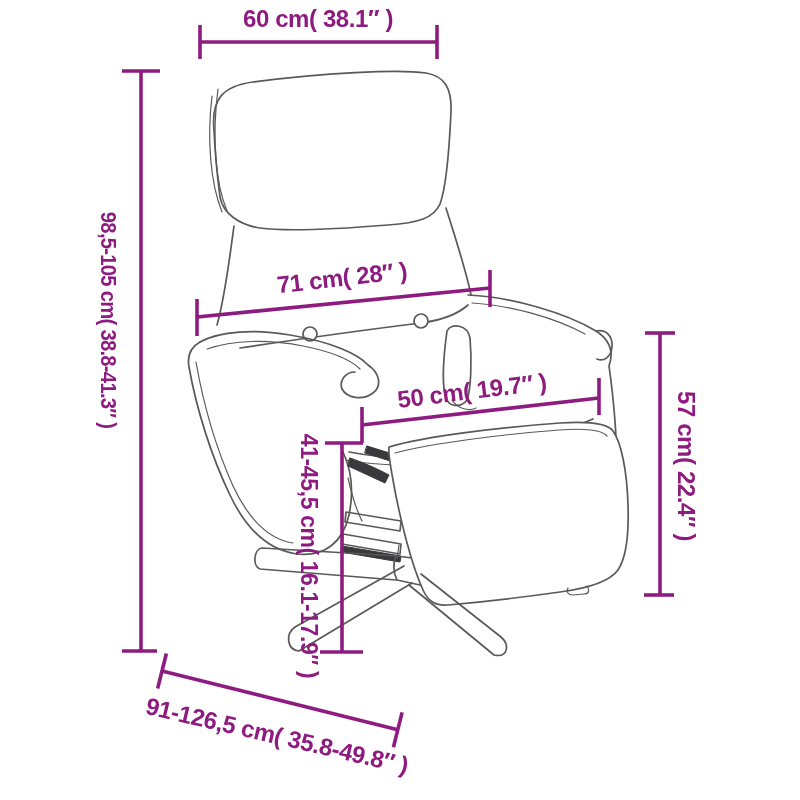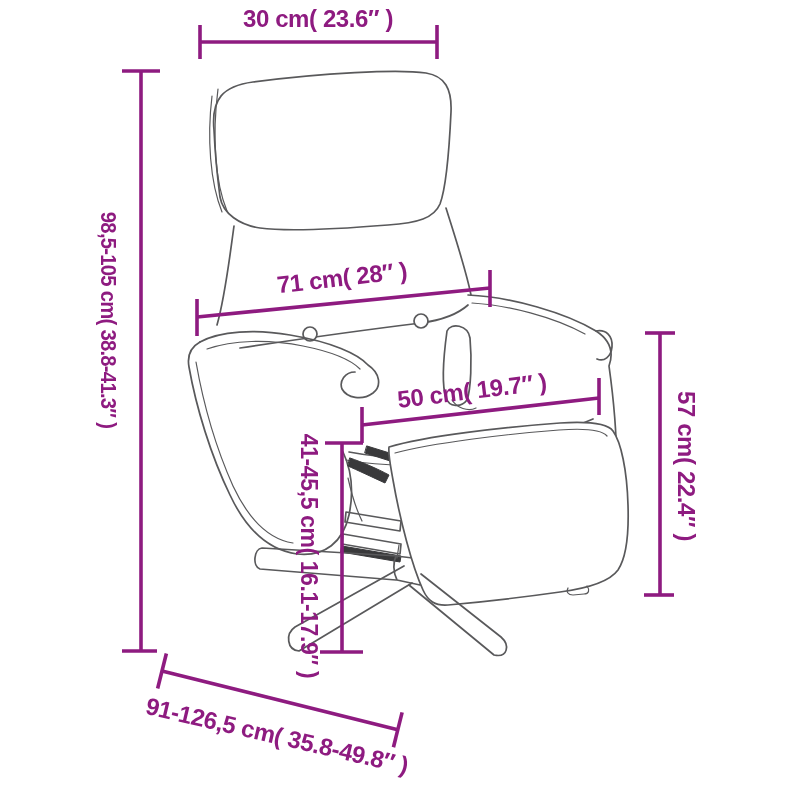--- a/index.html
+++ b/index.html
@@ -156,21 +156,21 @@
       <line x1="320" y1="652" x2="363" y2="652"></line>
     </g>
 
     <g class="dims" transform="rotate(14 162 671)">
       <line x1="162" y1="671" x2="405" y2="671"></line>
       <line x1="162" y1="653" x2="162" y2="689"></line>
       <line x1="405" y1="653" x2="405" y2="689"></line>
     </g>
   </svg>
 
-  <div class="dim-label flat" style="left:318px; top:19px;">30 cm( 23.6″ )</div>
+  <div class="dim-label flat" style="left:318px; top:19px;">60 cm( 38.1″ )</div>
 
   <div class="dim-label r90c" style="left:108px; top:320px;">98,5-105 cm( 38.8-41.3″ )</div>
 
   <div class="dim-label tilt6" style="left:342px; top:278px;">71 cm( 28″ )</div>
 
   <div class="dim-label tilt7" style="left:472px; top:391px;">50 cm( 19.7″ )</div>
 
   <div class="dim-label r90" style="left:686px; top:466px;">57 cm( 22.4″ )</div>
 
   <div class="dim-label r90" style="left:308px; top:556px; font-size:23px;">41-45,5 cm( 16.1-17.9″ )</div>

